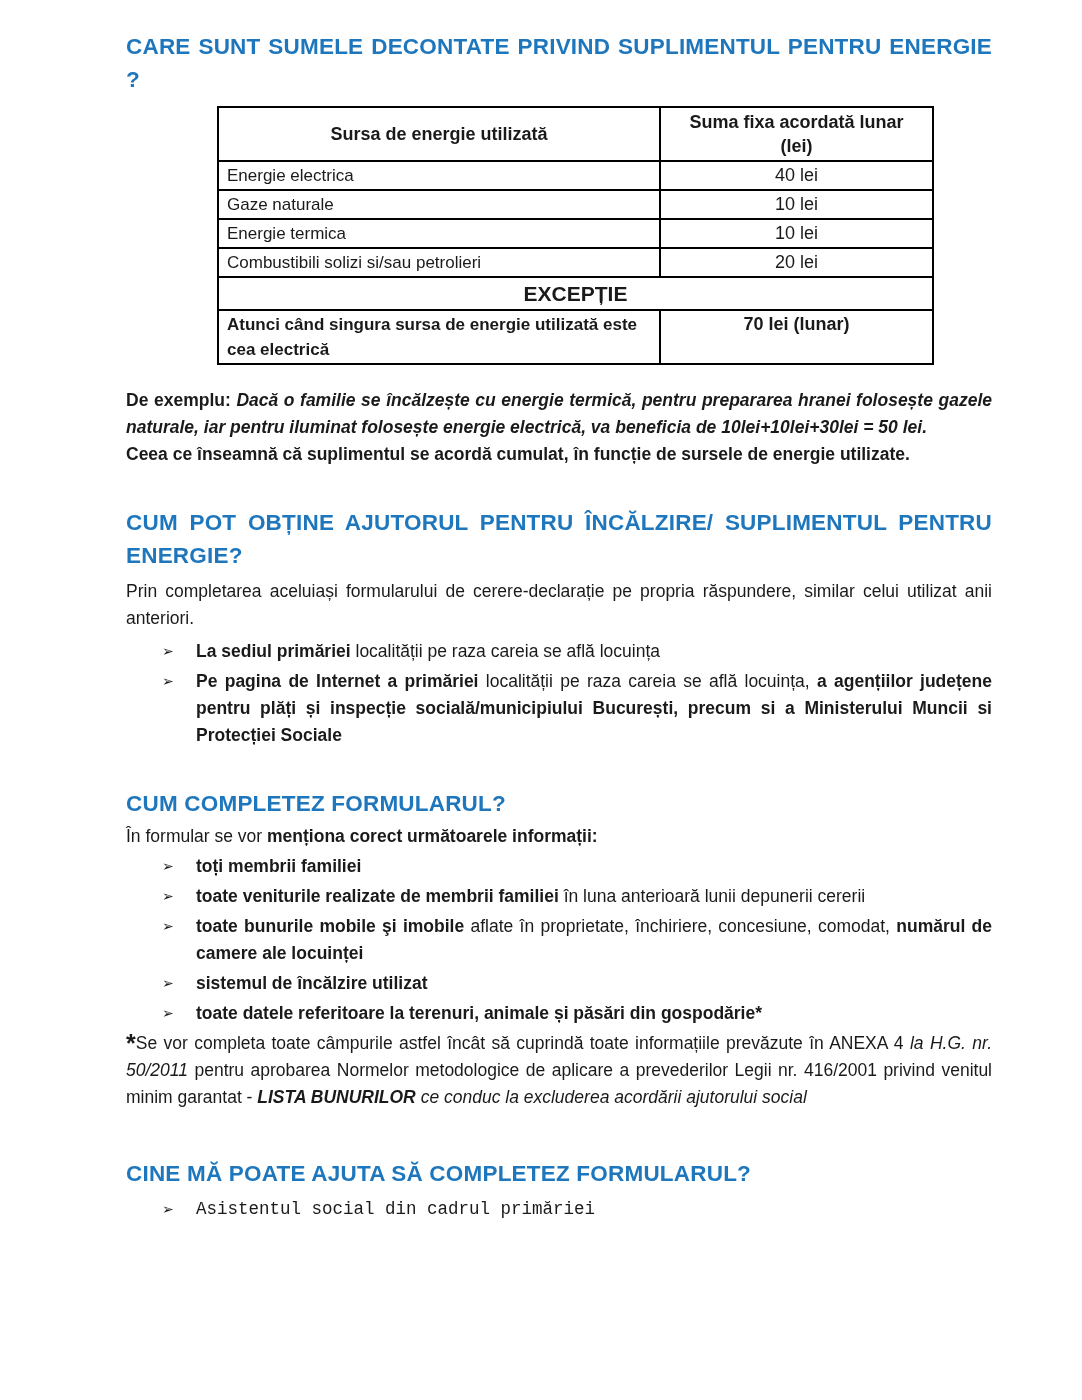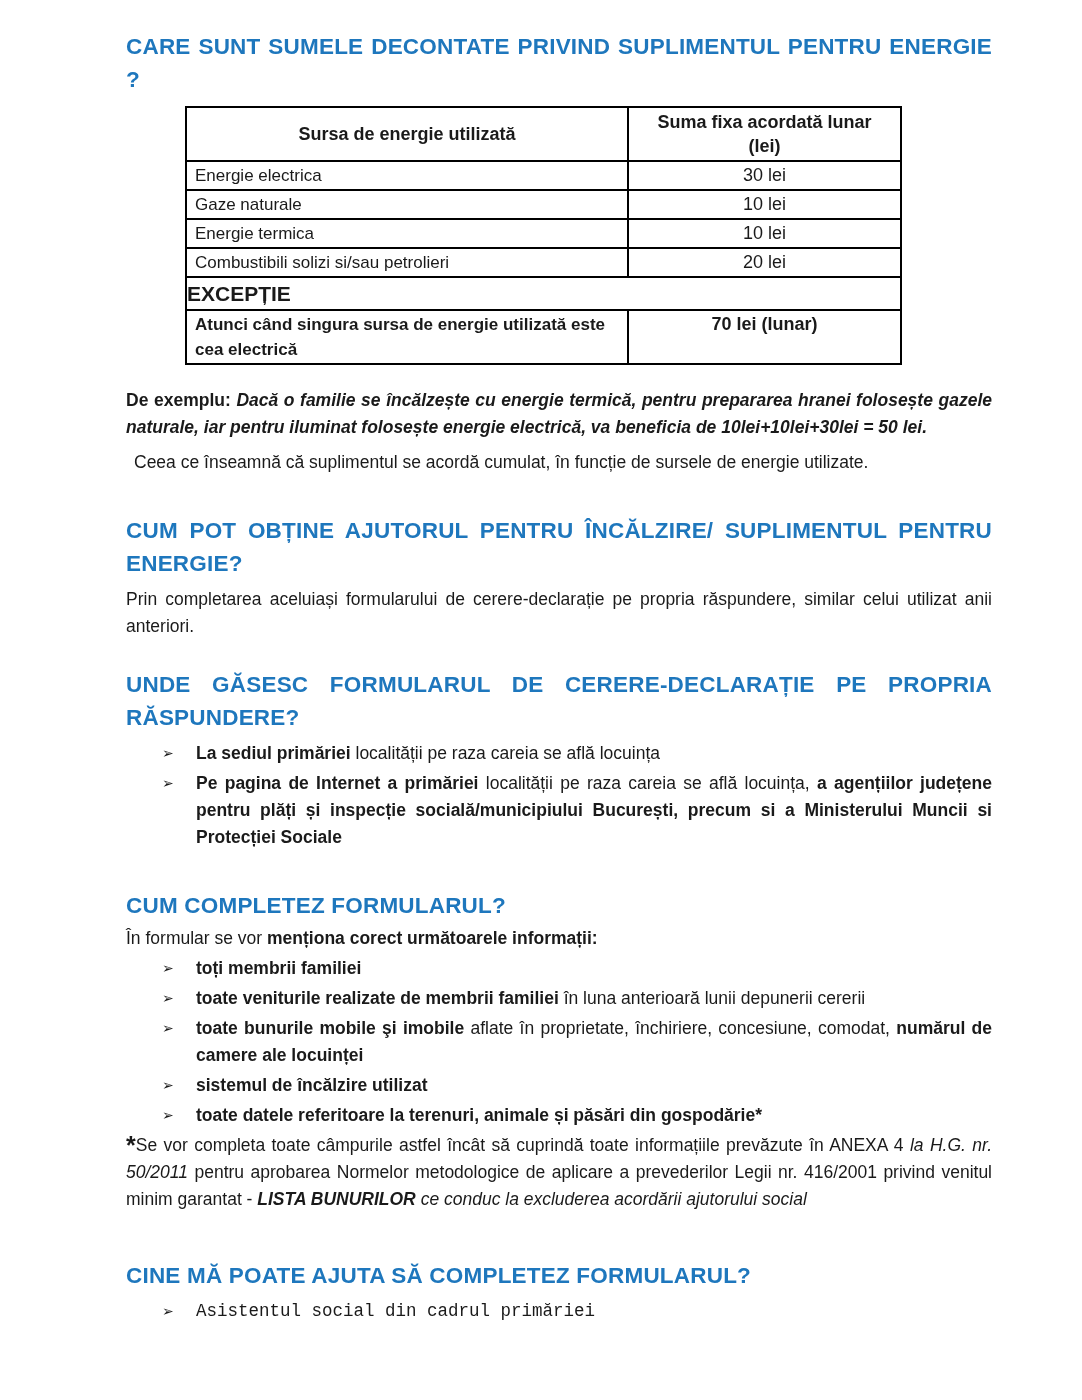--- a/index.html
+++ b/index.html
@@ -15,34 +15,34 @@
     color:var(--accent); font-weight:700; font-size:22.5px; line-height:33px;
     margin:0; text-align:justify; letter-spacing:.2px;
   }
   .h-gap-lg { margin-top:38px; }
   .h-gap-md { margin-top:28px; }
   .h-gap-xl { margin-top:46px; }
   .body-par { margin:6px 0 0 0; text-align:justify; }
   .b  { font-weight:700; }
   .i  { font-style:italic; }
   
-  .table-wrap { margin:10px 0 22px 59px; }
+  .table-wrap { margin:10px 0 22px 91px; }
   .etable { border-collapse:collapse; width:715px; table-layout:fixed; }
   .etable th, .etable td { border:2px solid var(--border); padding:1px 8px; }
   .etable col.c1 { width:442px; } .etable col.c2 { width:273px; }
   .etable th { font-weight:700; text-align:center; font-size:18px; line-height:24px; padding:2px 20px; }
   .etable td.src { text-align:left; font-size:17px; line-height:25px; }
   .etable td.amt { text-align:center; font-size:18px; line-height:25px; vertical-align:top; }
-  .etable td.exc { font-weight:700; font-size:21px; line-height:31px; padding:0; }
+  .etable td.exc { text-align:center; font-weight:700; font-size:21px; line-height:31px; padding:0; }
   .etable td.bold { font-weight:700; }
   
   .example { margin:0; text-align:justify; }
   .example .lead { font-weight:700; }
   .example .rest { font-weight:700; font-style:italic; }
-  .note-par { margin:8px; text-align:justify; }
+  .note-par { margin:0; text-align:justify;font-weight:bold; }
   
   .bullet { display:flex; margin:0 0 3px 34px; }
   .bullet .arrow { flex:none; width:36px; font-size:14px; line-height:27px; text-align:left; padding-left:2px; }
   .bullet .btext { flex:1; text-align:justify; }
   .bullet-list { margin-top:6px; }
   
   .footnote { margin-top:3px; text-align:justify; }
   .fn-star { font-weight:700; font-size:25px; line-height:0; vertical-align:-3px; }
   .fn-link { font-weight:700; font-style:italic; color:var(--ink); }
 </style>
@@ -61,21 +61,21 @@
         </colgroup>
       <thead>
         <tr>
           <th>Sursa de energie utilizată</th>
           <th>Suma fixa acordată lunar (lei)</th>
         </tr>
       </thead>
       <tbody>
         <tr>
           <td class="src">Energie electrica</td>
-          <td class="amt">30 lei</td>
+          <td class="amt">40 lei</td>
         </tr>
         <tr>
           <td class="src">Gaze naturale</td>
           <td class="amt">10 lei</td>
         </tr>
         <tr>
           <td class="src">Energie termica</td>
           <td class="amt">10 lei</td>
         </tr>
         <tr>
@@ -92,21 +92,20 @@
       </tbody>
     </table>
   </div>
 
   <p class="example"><span class="lead">De exemplu: </span><span class="rest">Dacă o familie se încălzește cu energie termică, pentru prepararea hranei folosește gazele naturale, iar pentru iluminat folosește energie electrică, va beneficia de 10lei+10lei+30lei = 50 lei.</span></p>
   <p class="note-par">Ceea ce înseamnă că suplimentul se acordă cumulat, în funcție de sursele de energie utilizate.</p>
 
   <h2 class="doc-heading h-gap-lg">CUM POT OBȚINE AJUTORUL PENTRU ÎNCĂLZIRE/ SUPLIMENTUL PENTRU ENERGIE?</h2>
   <p class="body-par">Prin completarea aceluiași formularului de cerere-declarație pe propria răspundere, similar celui utilizat anii anteriori.</p>
 
-  <h2 class="doc-heading h-gap-md">UNDE GĂSESC FORMULARUL DE CERERE-DECLARAȚIE PE PROPRIA RĂSPUNDERE?</h2>
   <div class="bullet-list">
     <div class="bullet">
       <span class="arrow">➢</span>
       <span class="btext"><span class="b">La sediul primăriei</span><span> localității pe raza careia se află locuința</span><span class="b"></span></span>
     </div>
     <div class="bullet">
       <span class="arrow">➢</span>
       <span class="btext"><span class="b">Pe pagina de Internet a primăriei</span><span> localității pe raza careia se află locuința, </span><span class="b">a agențiilor județene pentru plăți și inspecție socială/municipiului București, precum si a Ministerului Muncii si Protecției Sociale</span></span>
     </div>
   </div>

